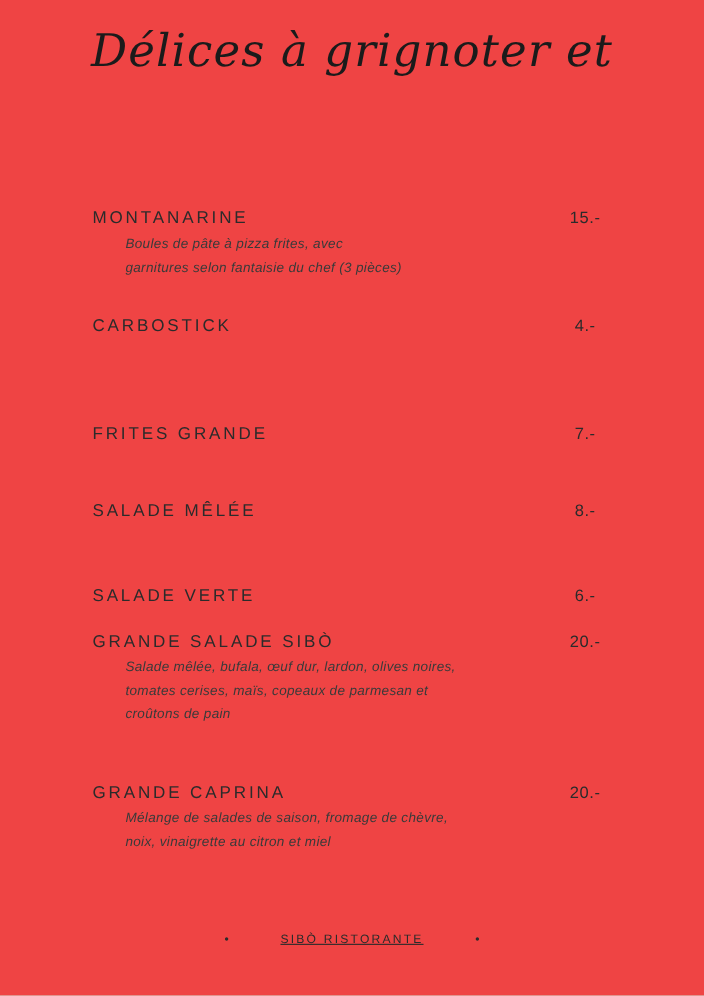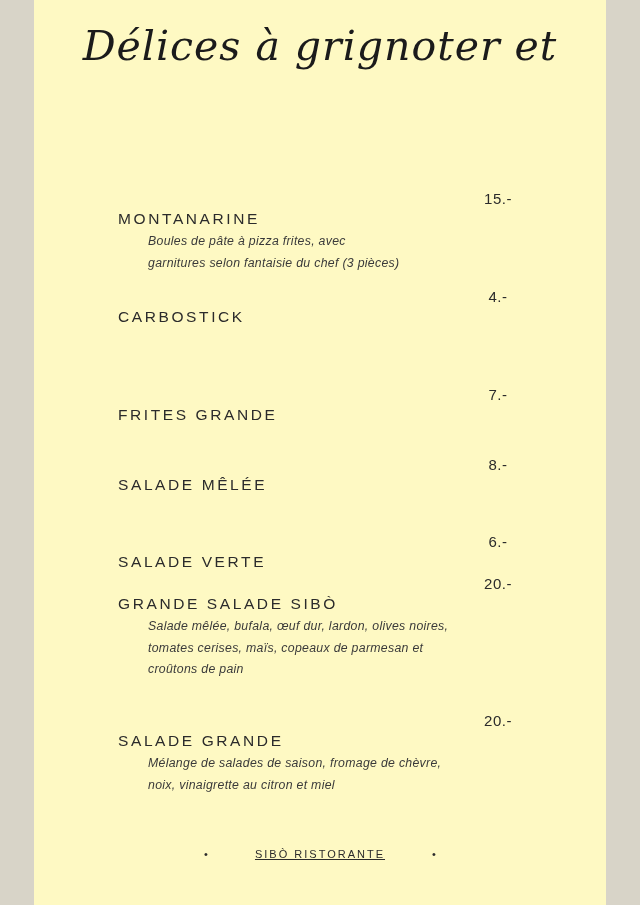--- a/index.html
+++ b/index.html
@@ -4,24 +4,24 @@
 <title>Menu</title>
 <style>
   html, body {
     margin: 0;
     padding: 0;
     background: #d8d4c8;
     font-family: "Liberation Sans", sans-serif;
   }
   .page {
     position: relative;
-    width: 572px;
+    width: 640px;
     height: 905px;
     margin: 0 auto;
-    background: #fef9c3;
+    background: #ef4444;
     color: #2e2e2e;
     overflow: hidden;
   }
 
   
   .menu-title {
     position: absolute;
     top: 18px;
     left: 0;
     width: 100%;
@@ -45,21 +45,20 @@
     justify-content: space-between;
     align-items: flex-start;
   }
   .item-name {
     font-size: 15.5px;
     line-height: 19px;
     letter-spacing: 2.6px;
     font-weight: 500;
     color: #2b2b2b;
     white-space: nowrap;
-    margin-top: 20px;
   }
   .item-price {
     flex: 0 0 50px;
     width: 50px;
     text-align: center;
     font-size: 15px;
     line-height: 19px;
     letter-spacing: 0.5px;
     color: #2b2b2b;
     white-space: nowrap;
@@ -155,21 +154,21 @@
     </div>
     <div class="item-desc">
       <div>Salade mêlée, bufala, œuf dur, lardon, olives noires,</div>
       <div>tomates cerises, maïs, copeaux de parmesan et</div>
       <div>croûtons de pain</div>
     </div>
   </div>
 
   <div class="item" style="top:711px">
     <div class="item-row">
-      <span class="item-name">SALADE GRANDE</span>
+      <span class="item-name">GRANDE CAPRINA</span>
       <span class="item-price">20.-</span>
     </div>
     <div class="item-desc">
       <div>Mélange de salades de saison, fromage de chèvre,</div>
       <div>noix, vinaigrette au citron et miel</div>
     </div>
   </div>
 
   <div class="footer">
     <span class="dot">•</span>

